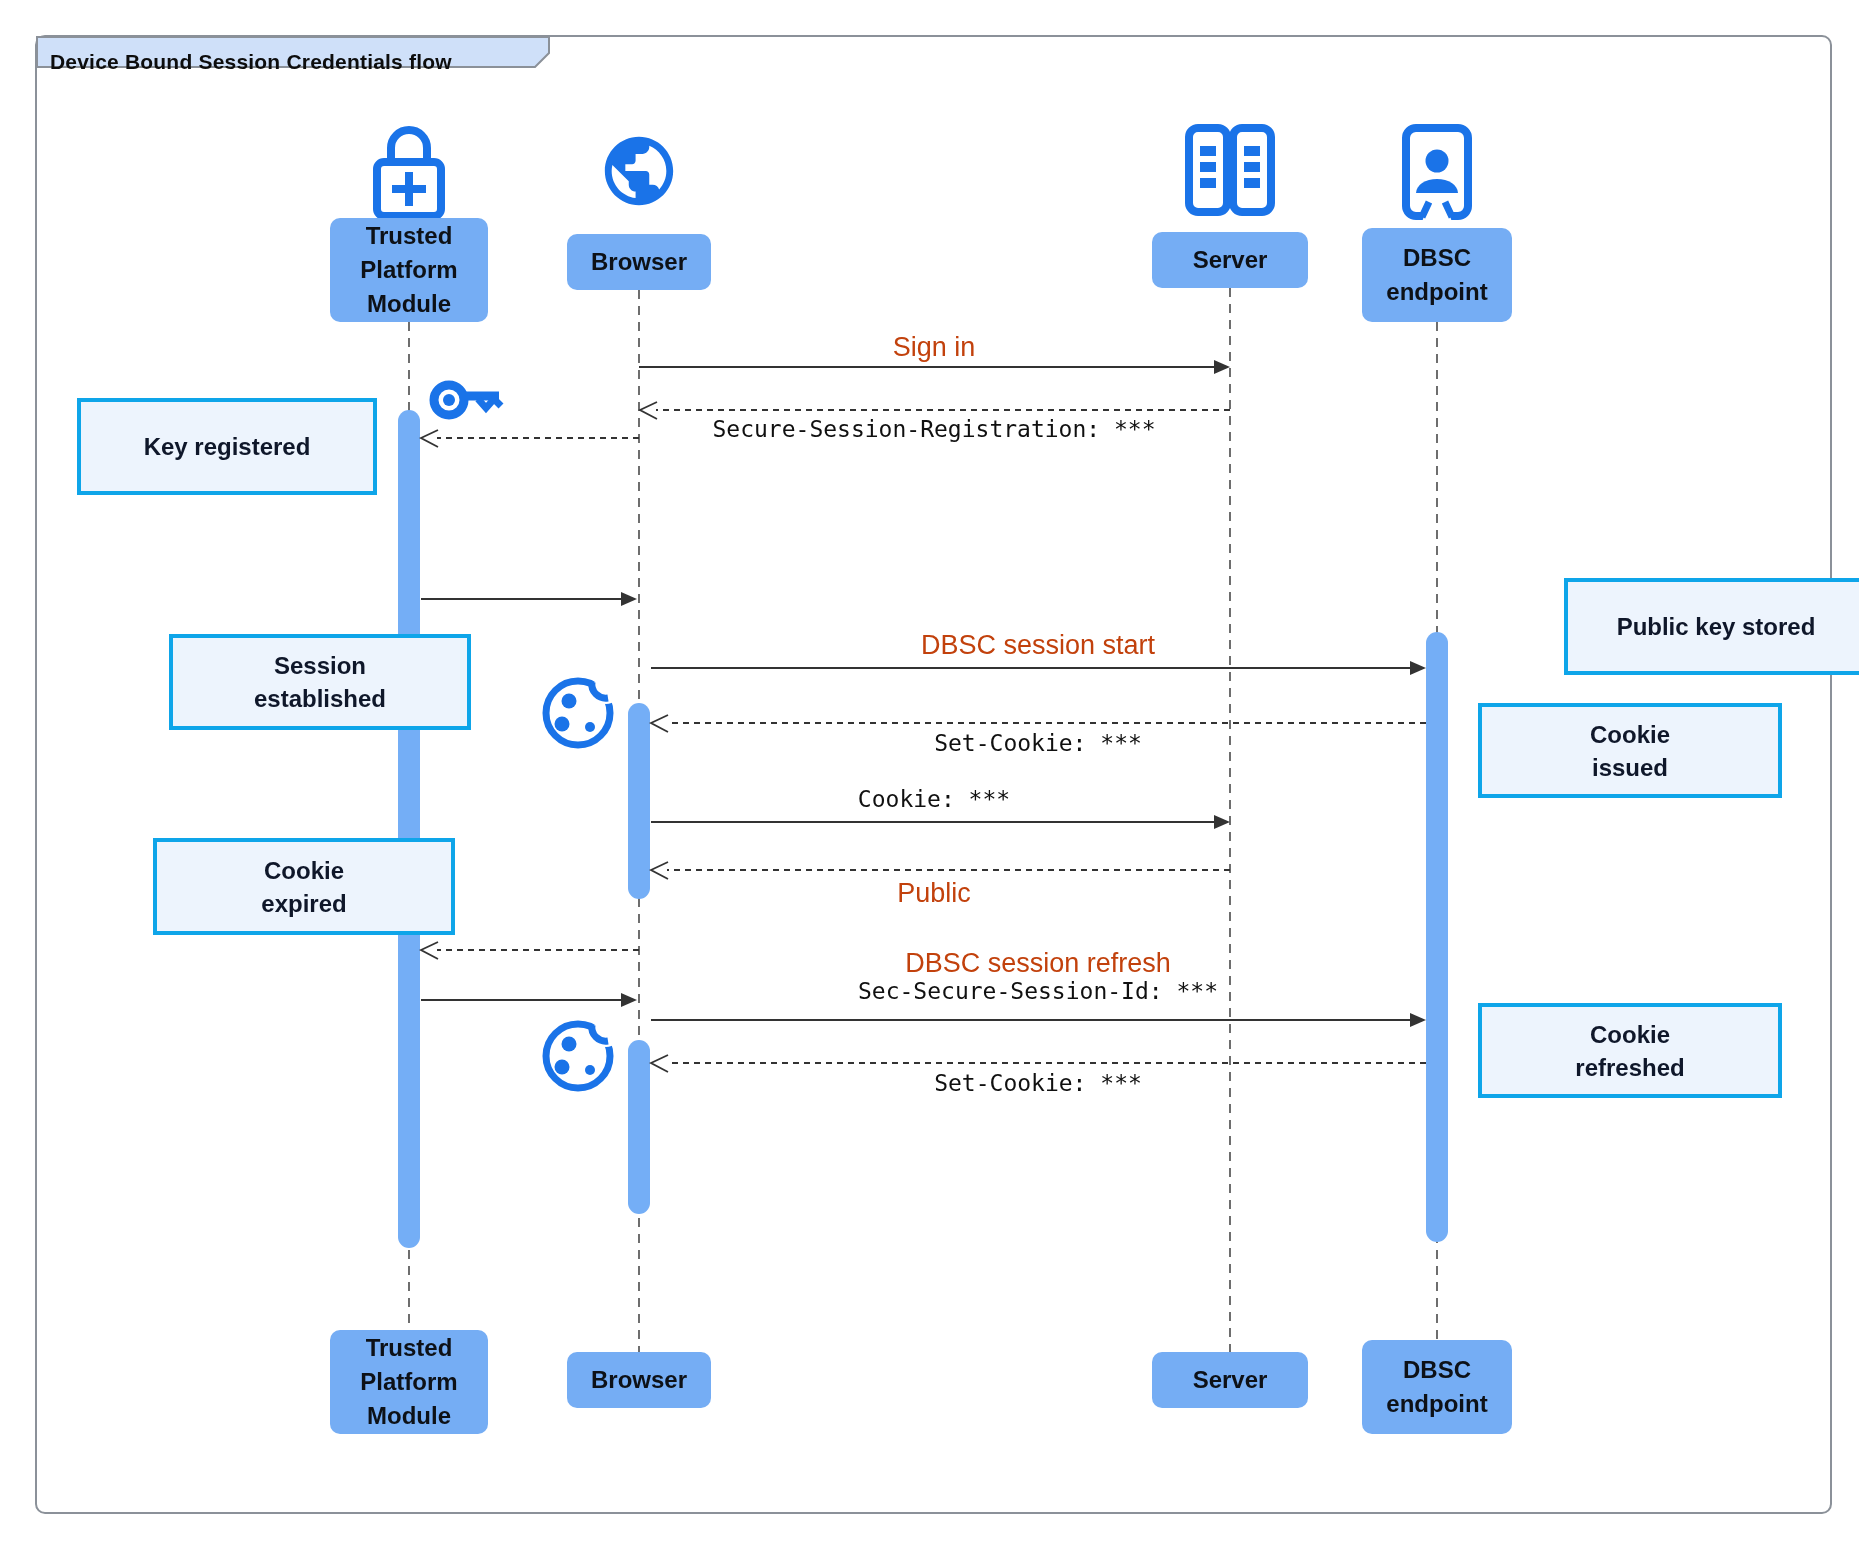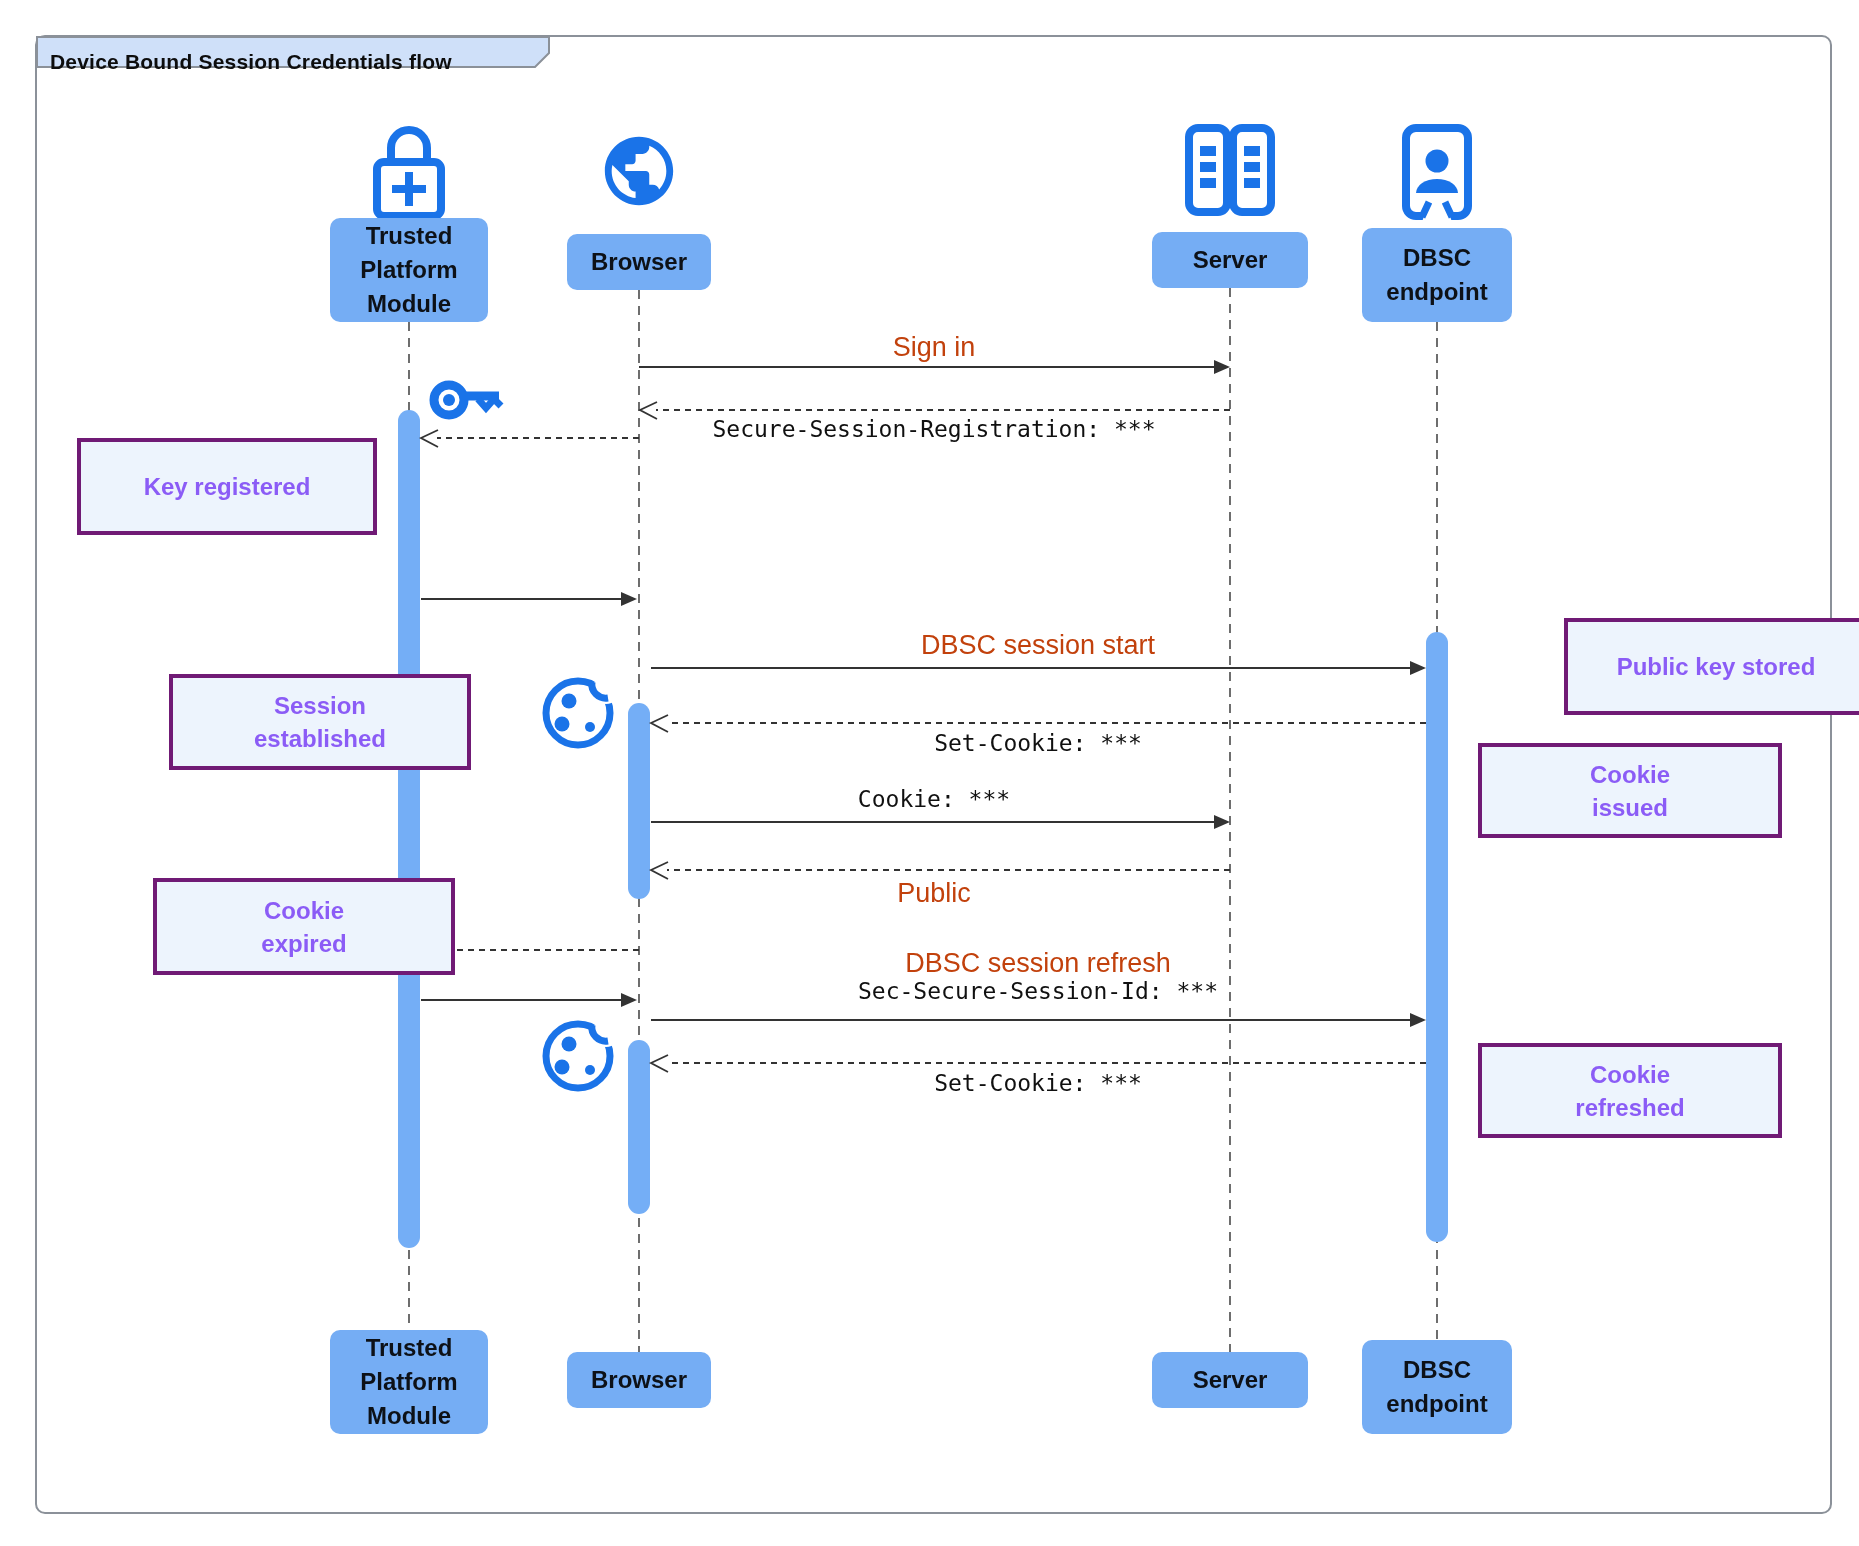--- a/index.html
+++ b/index.html
@@ -6,23 +6,23 @@
   #canvas{position:relative;width:1859px;height:1546px;background:#fff;overflow:hidden;
           font-family:"Liberation Sans",sans-serif;}
   #frame{position:absolute;left:35px;top:35px;width:1793px;height:1475px;
          border:2px solid #8b9199;border-radius:10px;background:transparent;}
   #bg-svg{position:absolute;left:0;top:0;width:1859px;height:1546px;}
   .title-tab{position:absolute;left:50px;top:50px;width:500px;height:26px;
              font-size:21px;font-weight:bold;color:#0d0d0d;letter-spacing:0.2px;}
   .actor-box{position:absolute;background:#75adf4;border-radius:10px;
              display:flex;align-items:center;justify-content:center;text-align:center;
              font-weight:bold;font-size:24px;color:#0d1117;line-height:34px;white-space:pre-line;}
-  .note-box{position:absolute;background:#edf4fd;border:4px solid #701a75;
+  .note-box{position:absolute;background:#edf4fd;border:4px solid #0ea5e9;
             display:flex;align-items:center;justify-content:center;text-align:center;
-            font-weight:bold;font-size:24px;color:#8b5cf6;line-height:33px;white-space:pre-line;margin-top:40px;}
+            font-weight:bold;font-size:24px;color:#0f172a;line-height:33px;white-space:pre-line;}
   .msg{position:absolute;transform:translateX(-50%);white-space:nowrap;}
   .msg.sans{font-family:"Liberation Sans",sans-serif;font-size:27px;color:#c2410c;}
   .msg.mono{font-family:"DejaVu Sans Mono",monospace;font-size:23px;color:#101010;}
 </style>
 </head>
 <body>
 
 <div id="canvas">
 
   <div id="frame"></div>

